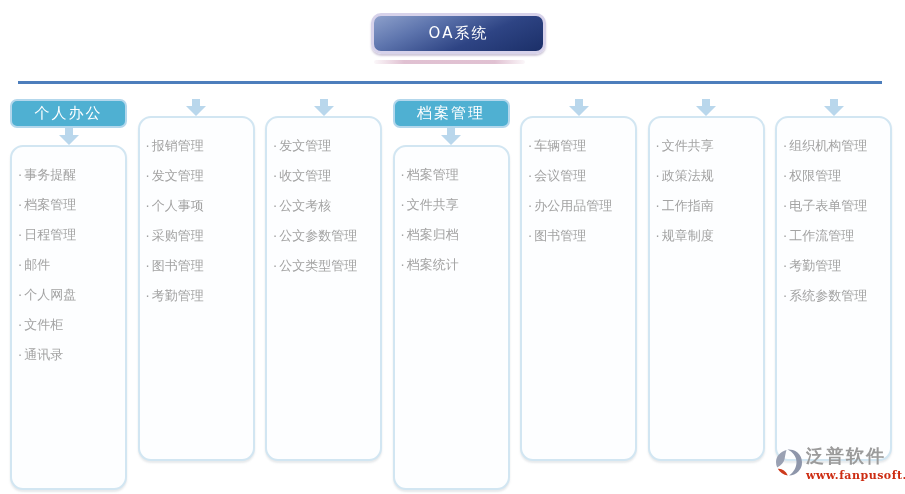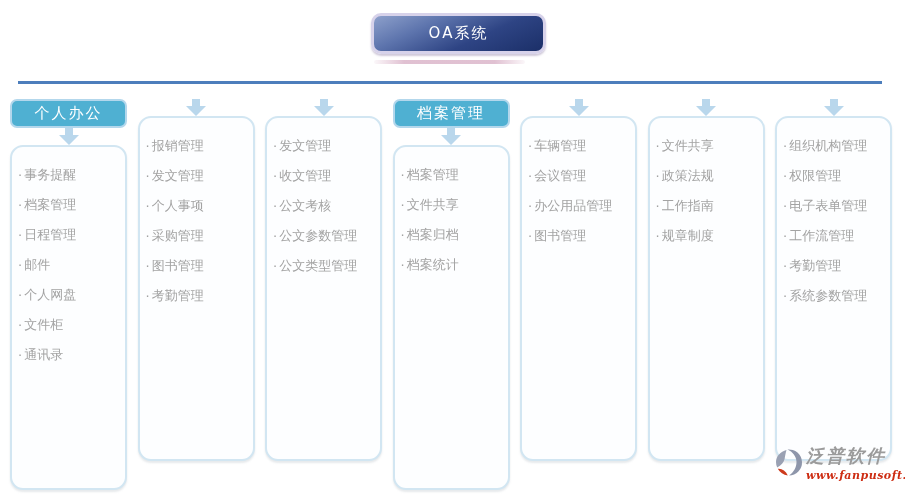--- a/index.html
+++ b/index.html
@@ -52,21 +52,21 @@
     box-shadow:0 2px 2px rgba(160,170,180,0.25);
   }
   .item {
     height:30px; display:flex; align-items:center;
     color:var(--item_text,#a3a3a3); font-size:13px;
     white-space:nowrap; cursor:pointer;
   }
   .bullet { margin-right:2px; color:var(--item_text,#a3a3a3); }
   .watermark {
     position:absolute; left:774px; top:441px; width:128px; height:48px;
-    display:flex; align-items:flex-start; z-index:5;font-style:italic;
+    display:flex; align-items:flex-start; z-index:5;
   }
   .wm-icon { flex:0 0 auto; margin-top:6px; }
   .wm-texts { display:flex; flex-direction:column; margin-left:2px; }
   .wm-brand {
     color:var(--brand_gray,#9b9b9b); font-size:18px; font-weight:bold;
     letter-spacing:2px; line-height:26px; margin-top:2px;
   }
   .wm-url {
     color:var(--brand_red,#cd2c12); font-size:11px; font-weight:bold;
     font-family:"DejaVu Serif","Liberation Serif",serif;

